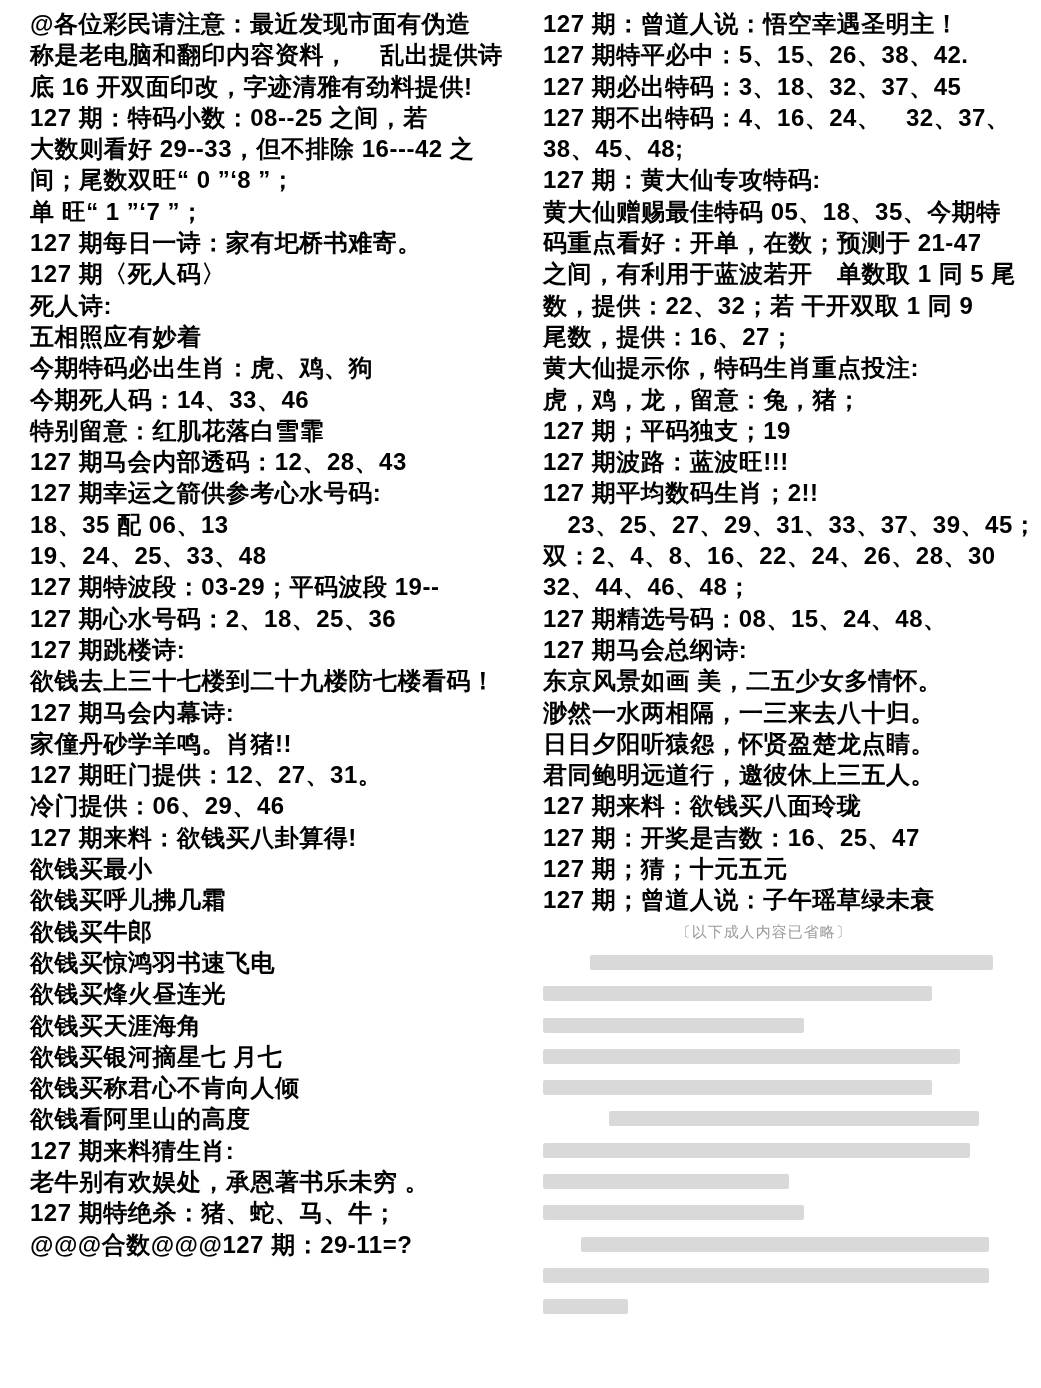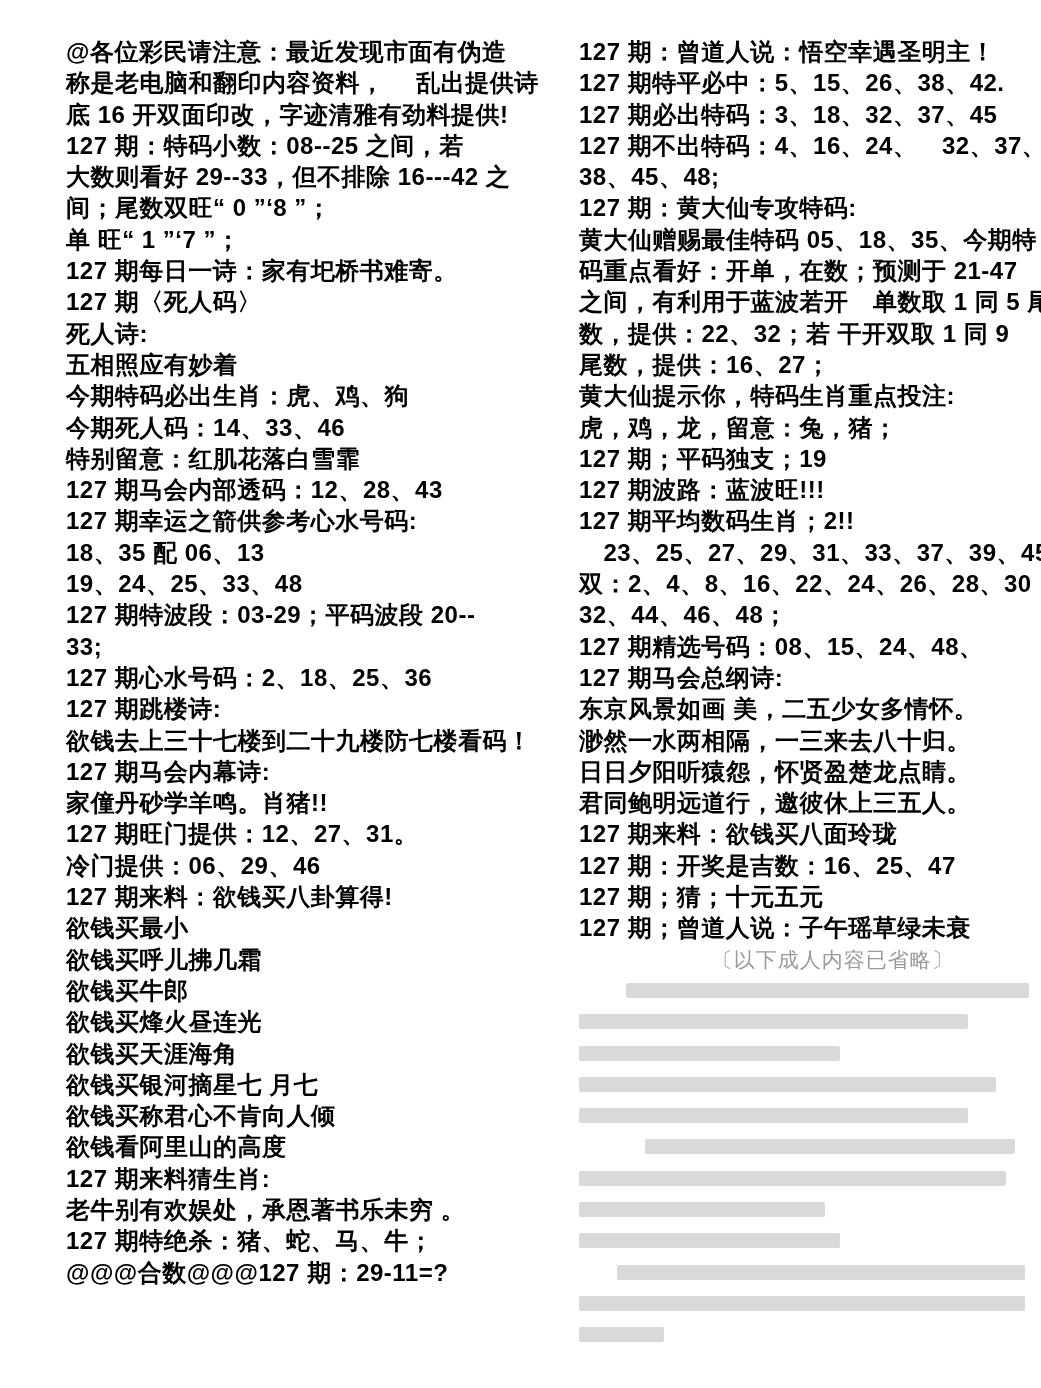--- a/index.html
+++ b/index.html
@@ -4,34 +4,34 @@
 <style>
   html, body { margin:0; padding:0; }
   body {
     width:1041px; height:1388px;
     background:#ffffff;
     color:#000000;
     font-family:"Liberation Sans","DejaVu Sans",sans-serif;
     overflow:hidden;
   }
   .page { position:relative; width:1041px; height:1388px; background:#ffffff; }
-  .column { position:absolute; top:36px;margin-left:36px; }
+  .column { position:absolute; top:8px; }
   .col-left  { left:30px;  width:492px; }
   .col-right { left:543px; width:474px; }
   .line {
     height:31.3px;
     line-height:31.3px;
     font-size:24px;
     font-weight:700;
     white-space:pre;
     letter-spacing:0.5px;
   }
   .notice {
     color:#9a9a9a;
-    font-size:21px;
+    font-size:15px;
     font-weight:400;
     letter-spacing:1px;
   }
   .bar {
     display:inline-block;
     height:15px;
     margin-top:8px;
     background:#d9d9d9;
     border-radius:2px;
     vertical-align:top;
@@ -53,33 +53,33 @@
       <div class="line">127 期〈死人码〉</div>
       <div class="line">死人诗:</div>
       <div class="line">五相照应有妙着</div>
       <div class="line">今期特码必出生肖：虎、鸡、狗</div>
       <div class="line">今期死人码：14、33、46</div>
       <div class="line">特别留意：红肌花落白雪霏</div>
       <div class="line">127 期马会内部透码：12、28、43</div>
       <div class="line">127 期幸运之箭供参考心水号码:</div>
       <div class="line">18、35 配 06、13</div>
       <div class="line">19、24、25、33、48</div>
-      <div class="line">127 期特波段：03-29；平码波段 20--</div>
-      <div class="line">33;</div>
+      <div class="line">127 期特波段：03-29；平码波段 19--</div>
       <div class="line">127 期心水号码：2、18、25、36</div>
       <div class="line">127 期跳楼诗:</div>
       <div class="line">欲钱去上三十七楼到二十九楼防七楼看码！</div>
       <div class="line">127 期马会内幕诗:</div>
       <div class="line">家僮丹砂学羊鸣。肖猪!!</div>
       <div class="line">127 期旺门提供：12、27、31。</div>
       <div class="line">冷门提供：06、29、46</div>
       <div class="line">127 期来料：欲钱买八卦算得!</div>
       <div class="line">欲钱买最小</div>
       <div class="line">欲钱买呼儿拂几霜</div>
       <div class="line">欲钱买牛郎</div>
+      <div class="line">欲钱买惊鸿羽书速飞电</div>
       <div class="line">欲钱买烽火昼连光</div>
       <div class="line">欲钱买天涯海角</div>
       <div class="line">欲钱买银河摘星七 月七</div>
       <div class="line">欲钱买称君心不肯向人倾</div>
       <div class="line">欲钱看阿里山的高度</div>
       <div class="line">127 期来料猜生肖:</div>
       <div class="line">老牛别有欢娱处，承恩著书乐未穷 。</div>
       <div class="line">127 期特绝杀：猪、蛇、马、牛；</div>
       <div class="line">@@@合数@@@127 期：29-11=?</div>
     </div>

